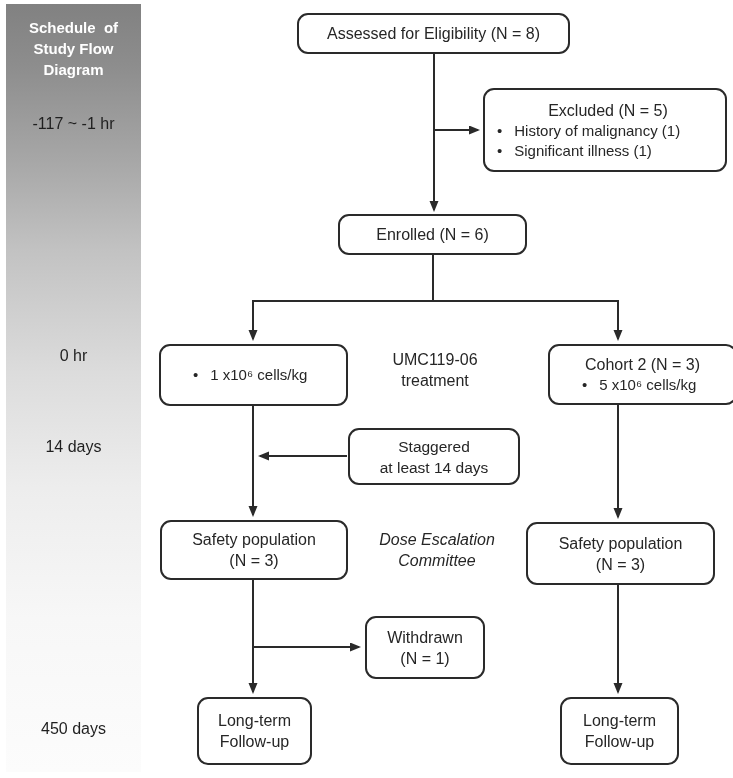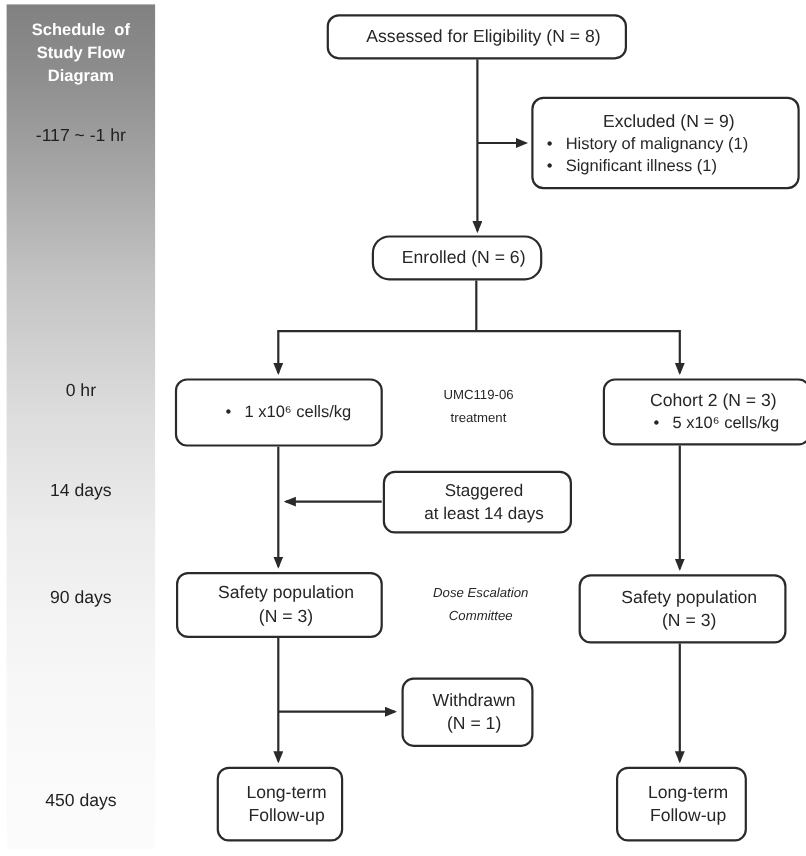--- a/index.html
+++ b/index.html
@@ -50,77 +50,75 @@
   
   .node {
     position: absolute;
     background: #ffffff;
     border: 2px solid #2a2a2a;
     border-radius: 11px;
     display: flex;
     flex-direction: column;
     justify-content: center;
     color: #262626;
-    padding-left: 12px;
   }
   .node .title {
     text-align: center;
     font-size: 16px;
     line-height: 21px;
     white-space: pre-line;
   }
   .bullet-row {
     display: flex;
     align-items: baseline;
     font-size: 15px;
     line-height: 20px;
   }
   .bullet-row .dot { flex: 0 0 auto; }
   .bullet-row .dot::before { content: "\2022"; }
   .bullet-row .bullet-text { padding-left: 12px; }
   
   .n-assessed  { left: 297px; top: 13px;  width: 273px; height: 41px; }
   .n-excluded  { left: 483px; top: 88px;  width: 244px; height: 84px; padding: 3px 6px 3px 12px; }
   .n-excluded .title { font-size: 16px; }
-  .n-enrolled  { left: 338px; top: 214px; width: 155px; height: 41px; border-radius: 16px; }
+  .n-enrolled  { left: 338px; top: 214px; width: 189px; height: 41px; }
   .n-cohort1   { left: 159px; top: 344px; width: 189px; height: 62px; }
   .n-cohort2   { left: 548px; top: 344px; width: 189px; height: 61px; }
   .n-cohort1 .bullet-row, .n-cohort2 .bullet-row { padding-left: 32px; }
   .n-staggered { left: 348px; top: 428px; width: 172px; height: 57px; justify-content: center; }
   .n-staggered .title { font-size: 15.5px; }
   .n-safety1   { left: 160px; top: 520px; width: 188px; height: 60px; }
   .n-safety2   { left: 526px; top: 522px; width: 189px; height: 63px; }
   .n-withdrawn { left: 365px; top: 616px; width: 120px; height: 63px; }
   .n-longterm1 { left: 197px; top: 697px; width: 115px; height: 68px; }
   .n-longterm2 { left: 560px; top: 697px; width: 119px; height: 68px; }
   
   .annotation {
     position: absolute;
     text-align: center;
-    font-size: 12px;
+    font-size: 16px;
     line-height: 21px;
     white-space: pre-line;
     color: #262626;
   }
   .a-treatment { left: 370px; top: 349px; width: 130px; }
   .a-committee { left: 358px; top: 529px; width: 158px; font-style: italic; }
 </style>
 </head>
 <body>
 
 <div id="stage">
 
   <div class="sidebar">
     <div class="sidebar-title">Schedule  of
 Study Flow
 Diagram</div>
     <div class="time-label" style="top:110px;">-117 ~ -1 hr</div>
     <div class="time-label" style="top:342px;">0 hr</div>
     <div class="time-label" style="top:433px;">14 days</div>
-    <div class="time-label" style="top:530px;">90 days</div>
     <div class="time-label" style="top:715px;">450 days</div>
   </div>
 
   <svg class="connectors" viewBox="0 0 733 778" xmlns="http://www.w3.org/2000/svg">
     <defs>
       <marker id="ah" markerWidth="11" markerHeight="10" refX="9" refY="4.5" orient="auto" markerUnits="userSpaceOnUse">
         <path d="M0,0 L11,4.5 L0,9 z" fill="#2a2a2a"></path>
       </marker>
     </defs>
     <g stroke="#2a2a2a" stroke-width="2" fill="none">
@@ -137,21 +135,21 @@
       <line x1="253" y1="647" x2="359" y2="647" marker-end="url(#ah)"></line>
       <line x1="618" y1="585" x2="618" y2="692" marker-end="url(#ah)"></line>
     </g>
   </svg>
 
   <div class="node n-assessed">
     <div class="title">Assessed for Eligibility (N = 8)</div>
   </div>
 
   <div class="node n-excluded">
-    <div class="title">Excluded (N = 9)</div>
+    <div class="title">Excluded (N = 5)</div>
     <div class="bullet-row">
       <span class="dot"></span>
       <span class="bullet-text">History of malignancy (1)</span>
     </div>
     <div class="bullet-row">
       <span class="dot"></span>
       <span class="bullet-text">Significant illness (1)</span>
     </div>
   </div>
 

